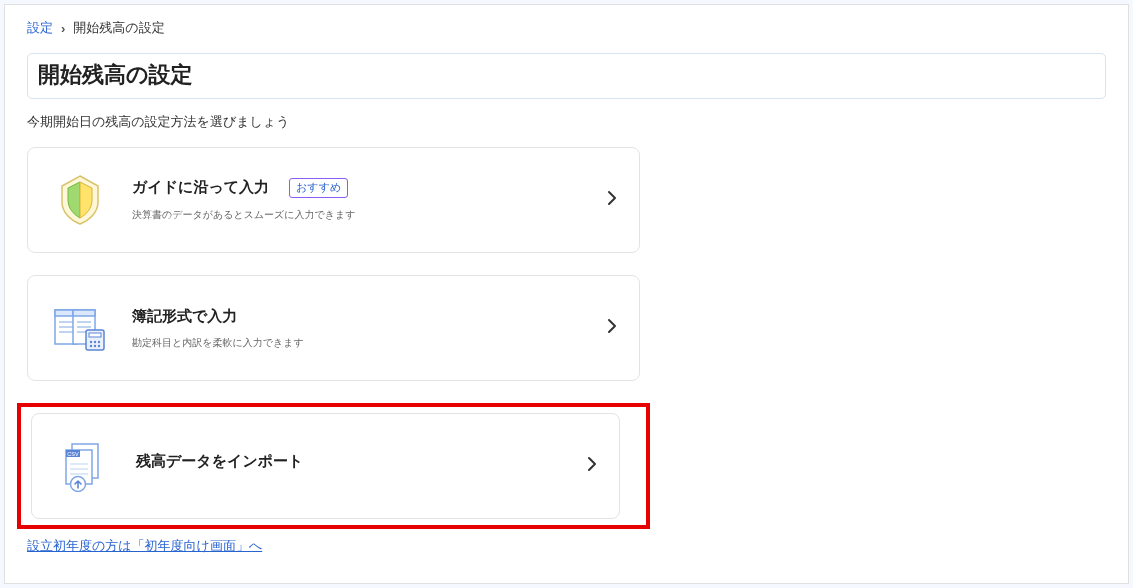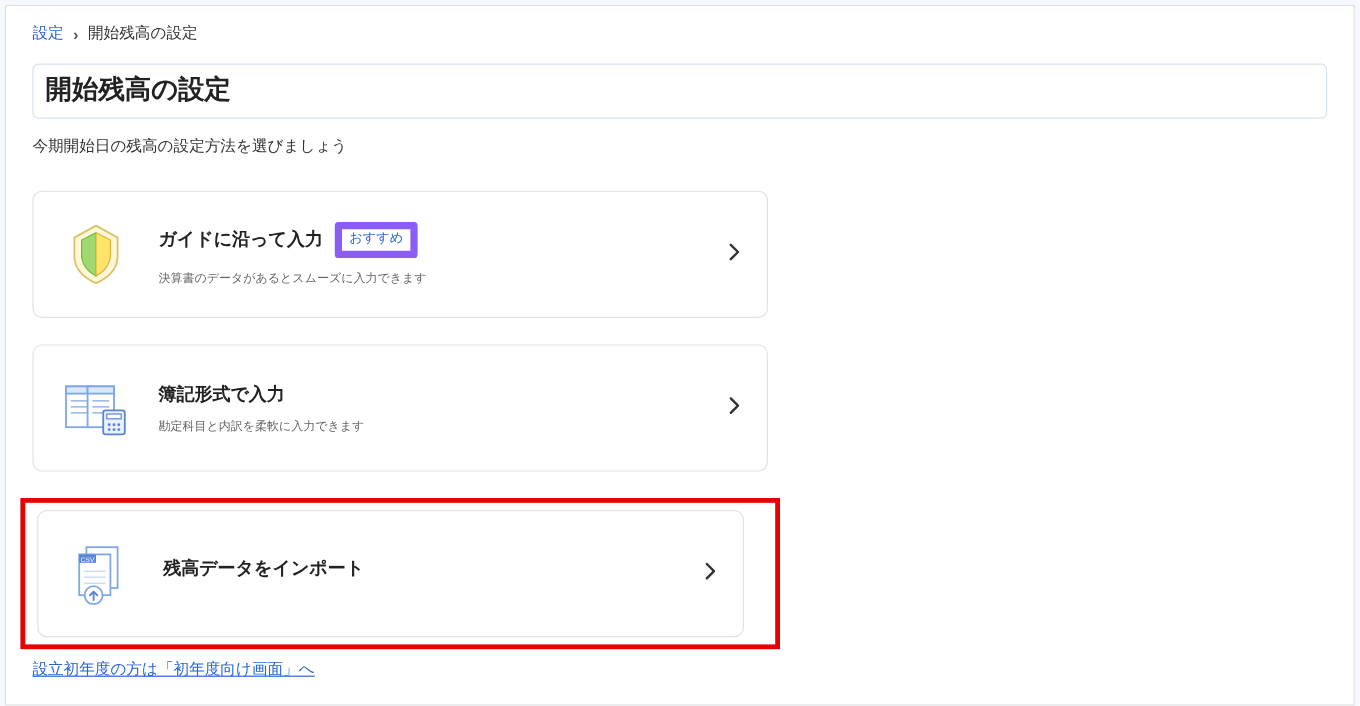--- a/index.html
+++ b/index.html
@@ -38,21 +38,21 @@
     margin-bottom: 14px;
   }
   h1 {
     font-size: 22px;
     font-weight: 700;
     color: #222;
   }
   .subtitle {
     font-size: 13px;
     color: #333;
-    margin-bottom: 28px;
+    margin-bottom: 16px;
   }
   .cards {
     display: flex;
     flex-direction: column;
     gap: 22px;
     width: 613px;
   }
   .card {
     border: 1px solid #e3e3e3;
     border-radius: 8px;
@@ -69,32 +69,32 @@
     height: 60px;
     flex-shrink: 0;
     display: flex;
     align-items: center;
     justify-content: center;
   }
   .card-body { flex: 1; }
   .card-title-row {
     display: flex;
     align-items: center;
-    gap: 10px;
+    gap: 20px;
     margin-bottom: 10px;
   }
   .card-title {
     font-size: 15px;
     font-weight: 700;
     color: #222;
   }
   .badge {
     font-size: 11px;
     color: #2864d0;
-    border: 6px solid #8b5cf6;
+    border: 1px solid #8b5cf6;
     border-radius: 3px;
     padding: 1px 6px;
     line-height: 1.4;
   }
   .card-desc {
     font-size: 10px;
     color: #666;
   }
   .chevron {
     flex-shrink: 0;

